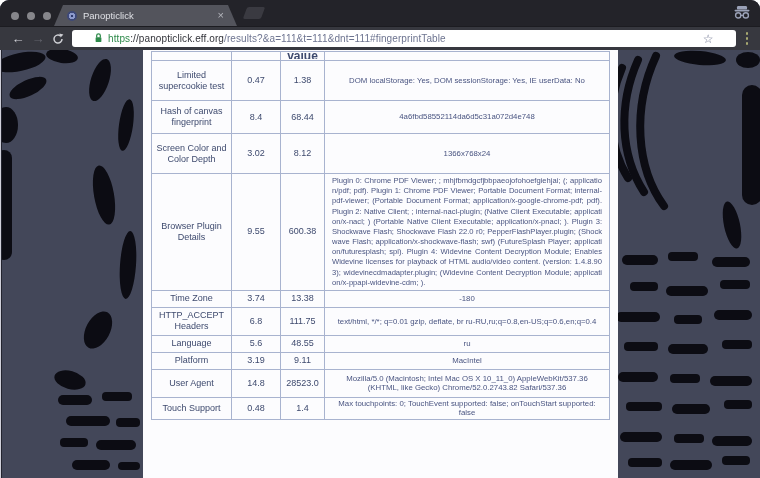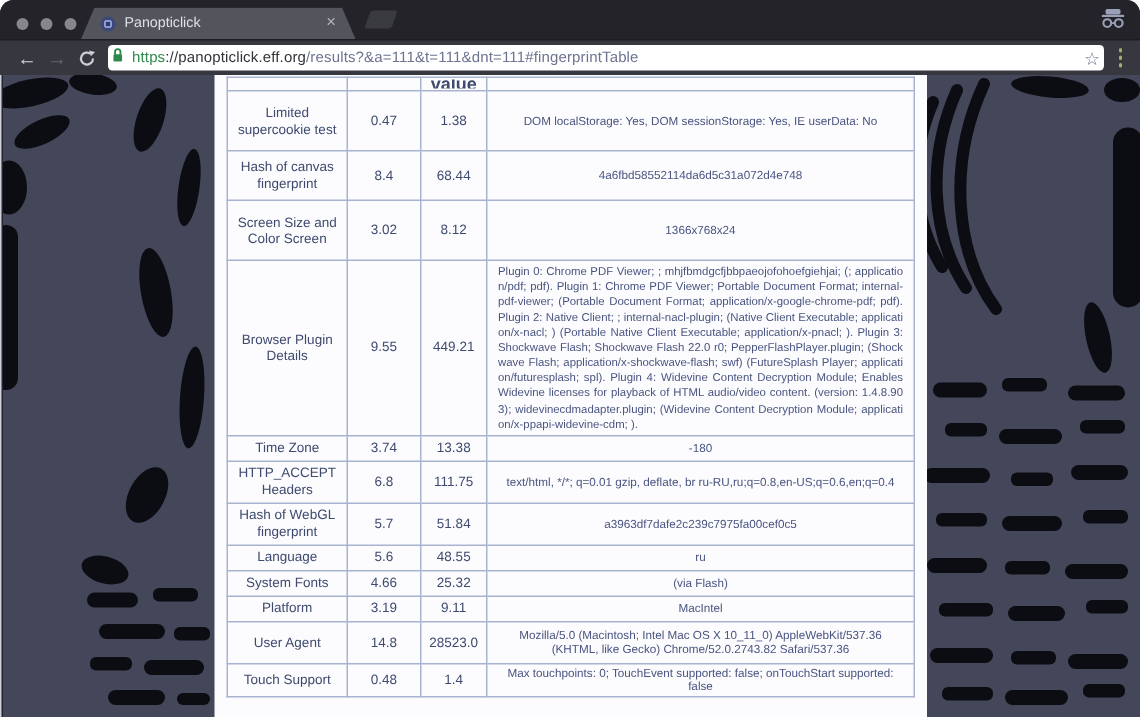--- a/index.html
+++ b/index.html
@@ -32,21 +32,21 @@
   .navbar {
     height: 24px; background: #37383f; border-top: 1px solid #1c1c21;
     display: flex; align-items: center; padding: 0 8px;
   }
   .nav-btn { font-size: 13px; line-height: 13px; width: 20px; text-align: center; flex: 0 0 auto; }
   .back { color: #d2d3d8; }
   .fwd { color: #63646c; }
   .reload { display: flex; justify-content: center; }
   .urlbar {
     flex: 1; height: 17px; background: #ffffff; border-radius: 3px;
-    margin: 0 6px 0 4px; display: flex; align-items: center; padding: 0 2px; gap: 5px;
+    margin: 0 6px 0 4px; display: flex; align-items: center; padding: 0 22px; gap: 5px;
     overflow: hidden;
   }
   .urltext { font-size: 10px; white-space: nowrap; overflow: hidden; letter-spacing: 0.1px; }
   .u-scheme { color: #2e8a4a; }
   .u-host { color: #33343a; }
   .u-path { color: #6d7490; }
   .star { margin-left: auto; color: #6f7590; font-size: 12px; line-height: 12px; }
   .menu { display: flex; flex-direction: column; gap: 2.5px; padding: 2px 4px; }
   .menu i { width: 2.5px; height: 2.5px; border-radius: 50%; background: #a9aa72; display: block; }
   
@@ -206,62 +206,50 @@
           <td>1.38</td>
           <td class="val">DOM localStorage: Yes, DOM sessionStorage: Yes, IE userData: No</td>
         </tr>
         <tr style="height:33px">
           <td>Hash of canvas fingerprint</td>
           <td>8.4</td>
           <td>68.44</td>
           <td class="val">4a6fbd58552114da6d5c31a072d4e748</td>
         </tr>
         <tr style="height:40px">
-          <td>Screen Size and Color Screen</td>
+          <td>Screen Color and Color Depth</td>
           <td>3.02</td>
           <td>8.12</td>
           <td class="val">1366x768x24</td>
         </tr>
         <tr style="height:104px">
           <td>Browser Plugin Details</td>
           <td>9.55</td>
-          <td>449.21</td>
+          <td>600.38</td>
           <td class="val brk">Plugin 0: Chrome PDF Viewer; ; mhjfbmdgcfjbbpaeojofohoefgiehjai; (; application/pdf; pdf). Plugin 1: Chrome PDF Viewer; Portable Document Format; internal-pdf-viewer; (Portable Document Format; application/x-google-chrome-pdf; pdf). Plugin 2: Native Client; ; internal-nacl-plugin; (Native Client Executable; application/x-nacl; ) (Portable Native Client Executable; application/x-pnacl; ). Plugin 3: Shockwave Flash; Shockwave Flash 22.0 r0; PepperFlashPlayer.plugin; (Shockwave Flash; application/x-shockwave-flash; swf) (FutureSplash Player; application/futuresplash; spl). Plugin 4: Widevine Content Decryption Module; Enables Widevine licenses for playback of HTML audio/video content. (version: 1.4.8.903); widevinecdmadapter.plugin; (Widevine Content Decryption Module; application/x-ppapi-widevine-cdm; ).</td>
         </tr>
         <tr style="height:17px">
           <td>Time Zone</td>
           <td>3.74</td>
           <td>13.38</td>
           <td class="val">-180</td>
         </tr>
         <tr style="height:28px">
           <td>HTTP_ACCEPT Headers</td>
           <td>6.8</td>
           <td>111.75</td>
           <td class="val">text/html, */*; q=0.01 gzip, deflate, br ru-RU,ru;q=0.8,en-US;q=0.6,en;q=0.4</td>
         </tr>
-        <tr style="height:28px">
-          <td>Hash of WebGL fingerprint</td>
-          <td>5.7</td>
-          <td>51.84</td>
-          <td class="val">a3963df7dafe2c239c7975fa00cef0c5</td>
-        </tr>
         <tr style="height:17px">
           <td>Language</td>
           <td>5.6</td>
           <td>48.55</td>
           <td class="val">ru</td>
         </tr>
         <tr style="height:17px">
-          <td>System Fonts</td>
-          <td>4.66</td>
-          <td>25.32</td>
-          <td class="val">(via Flash)</td>
-        </tr>
-        <tr style="height:17px">
           <td>Platform</td>
           <td>3.19</td>
           <td>9.11</td>
           <td class="val">MacIntel</td>
         </tr>
         <tr style="height:28px">
           <td>User Agent</td>
           <td>14.8</td>
           <td>28523.0</td>
           <td class="val">Mozilla/5.0 (Macintosh; Intel Mac OS X 10_11_0) AppleWebKit/537.36 (KHTML, like Gecko) Chrome/52.0.2743.82 Safari/537.36</td>

